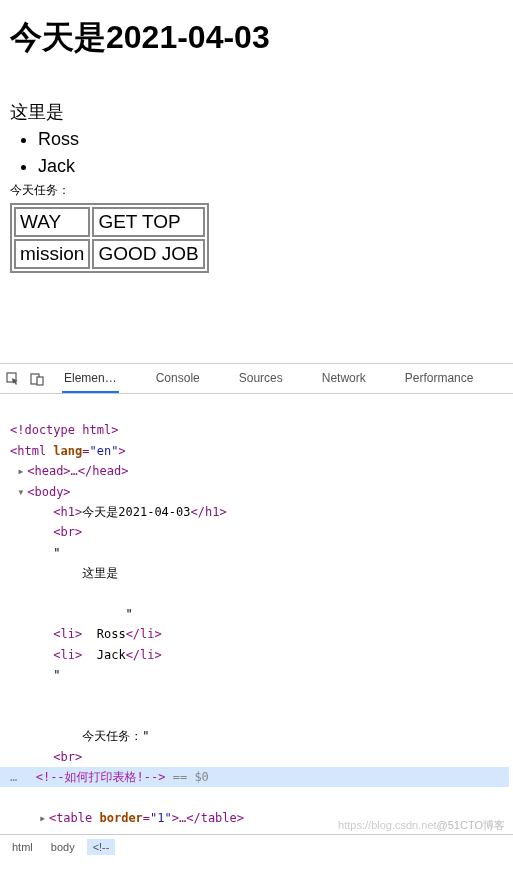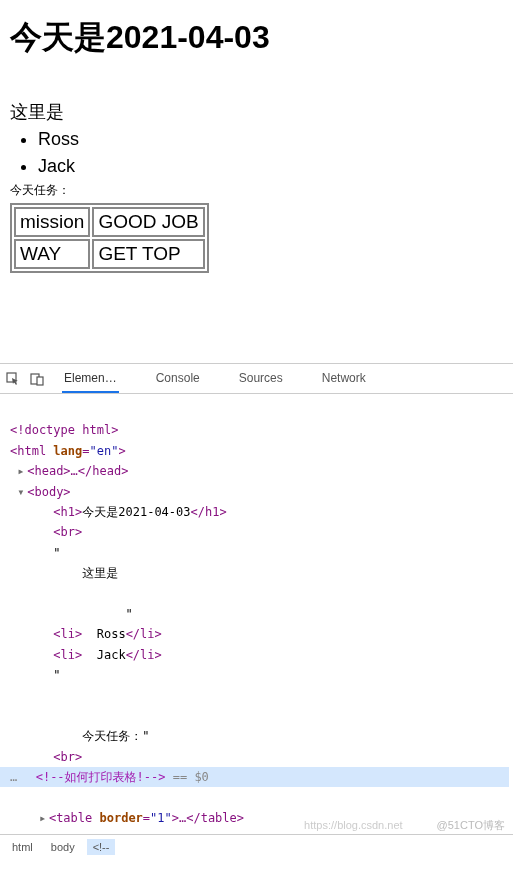--- a/index.html
+++ b/index.html
@@ -25,43 +25,43 @@
 .attr-v { color: #1a1aa6; }
 .txt { color: #000; }
 .comment { color: #a21caf; }
 .sel-eq { color: #888; }
 .arrow { color: #6e6e6e; display: inline-block; width: 10px; }
 .hl-line { background: #d4e7fd; display: block; margin-left: -40px; padding-left: 40px; }
 .dt-breadcrumb { border-top: 1px solid #ccc; padding: 4px 6px; font-size: 11px; color: #555; display: flex; gap: 6px; align-items: center; font-family: Arial, sans-serif; }
 .dt-breadcrumb .bc { padding: 2px 6px; text-align: center; }
 .dt-breadcrumb .bc.sel { background: #d4e7fd; }
 .watermark { position: absolute; right: 8px; bottom: 26px; font-size: 11px; color: #ccc; font-family: Arial, sans-serif; pointer-events: none; }
-.watermark .wm2 { color: #bbb; margin-left: 34px; }
+.watermark .wm2 { color: #bbb; }
 .dots { color: #888; padding-right: 4px; }
 </style>
 </head>
 <body>
 
 <div class="page">
   <h1>今天是2021-04-03</h1>
   <div class="intro">这里是</div>
   <ul>
     <li>Ross</li>
     <li>Jack</li>
   </ul>
   <div class="task-label">今天任务：</div>
   <table>
     <tbody>
         <tr>
+      <td>WAY</td>
+      <td>GET TOP</td>
+    </tr>
+    <tr>
       <td>mission</td>
       <td>GOOD JOB</td>
-    </tr>
-    <tr>
-      <td>WAY</td>
-      <td>GET TOP</td>
     </tr>
   </tbody>
     </table>
 </div>
 
 <div class="devtools">
   <div class="dt-toolbar">
     <span class="dt-icon">
       <svg width="14" height="14" viewBox="0 0 14 14">
           <rect x="1" y="1" width="9" height="9" fill="none" stroke="#555" stroke-width="1.2"></rect>
@@ -72,20 +72,21 @@
       <svg width="14" height="14" viewBox="0 0 14 14">
           <rect x="1" y="2" width="8" height="10" fill="none" stroke="#555" stroke-width="1.2"></rect>
           <rect x="7" y="5" width="6" height="8" fill="#fff" stroke="#555" stroke-width="1.2"></rect>
         </svg>
     </span>
     <div class="dt-tabs">
       <span class="dt-tab active">Elemen…</span>
       <span class="dt-tab">Console</span>
       <span class="dt-tab">Sources</span>
       <span class="dt-tab">Network</span>
+      <span class="dt-tab">Performance</span>
     </div>
   </div>
 
   <div class="dt-code">
 <span class="tag">&lt;!doctype html&gt;</span>
 <span class="tag"><span>&lt;html </span><span class="attr-n">lang</span>=<span class="attr-v">"en"</span><span>&gt;</span></span>
  <span class="arrow">▸</span><span class="tag">&lt;head&gt;…&lt;/head&gt;</span>
  <span class="arrow">▾</span><span class="tag">&lt;body&gt;</span>
       <span class="tag">&lt;h1&gt;</span><span class="txt">今天是2021-04-03</span><span class="tag">&lt;/h1&gt;</span>
       <span class="tag">&lt;br&gt;</span>

